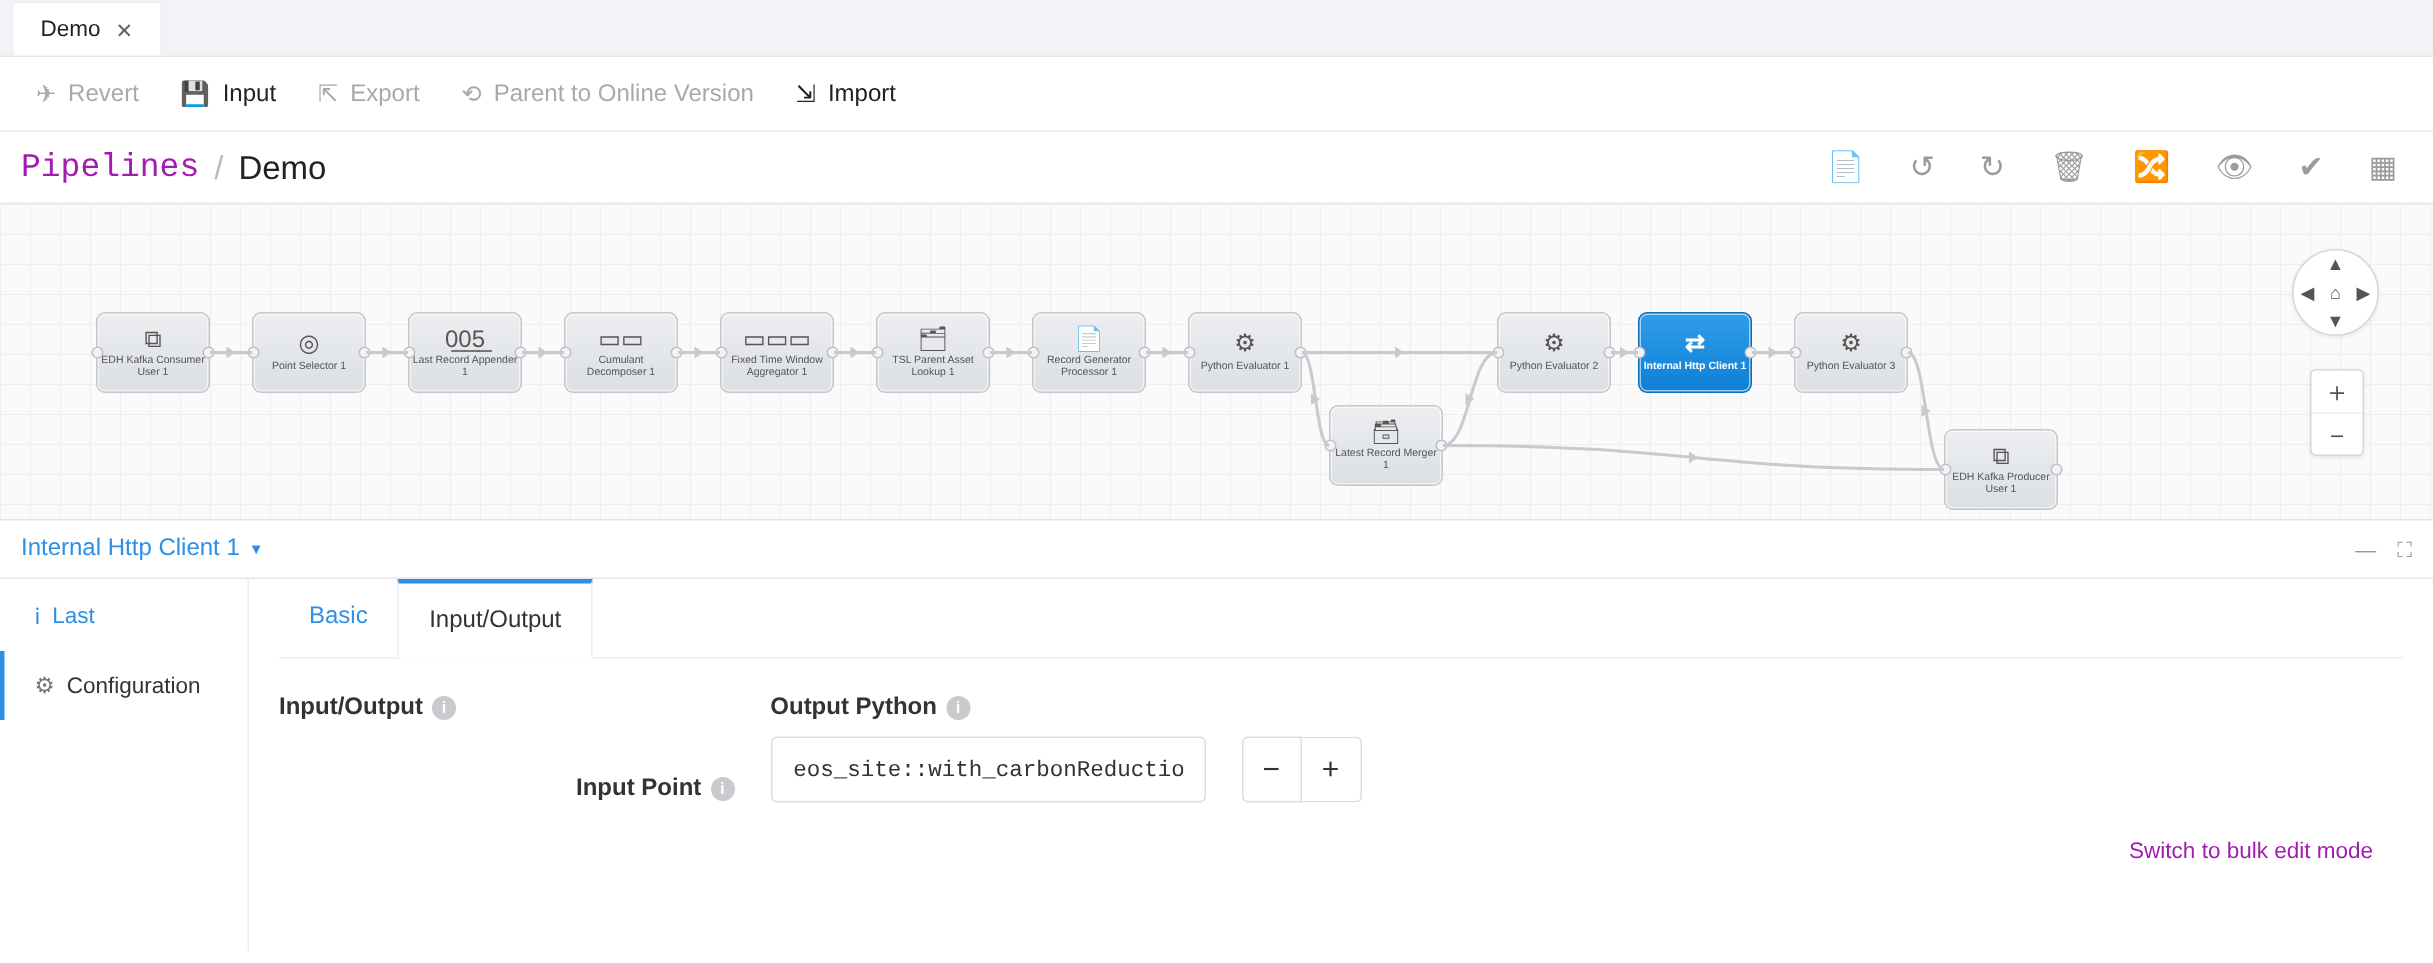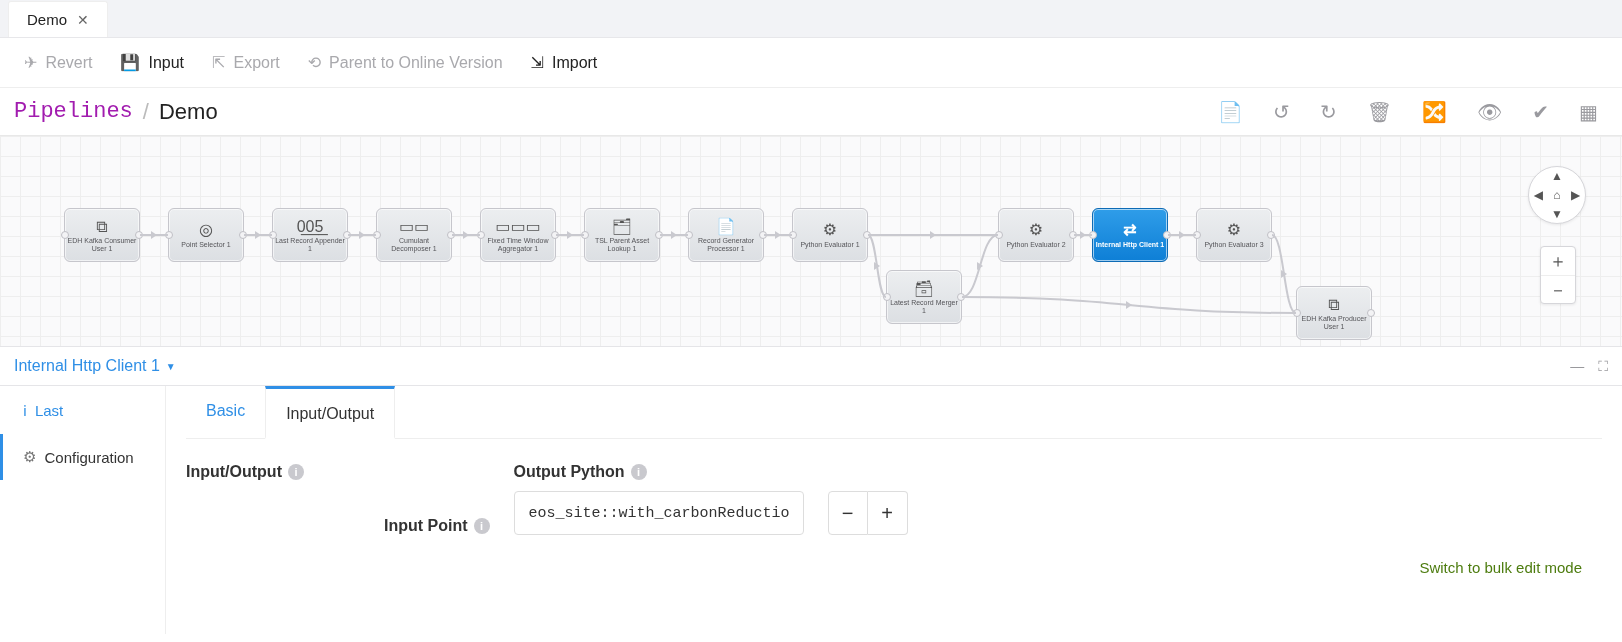--- a/index.html
+++ b/index.html
@@ -67,21 +67,21 @@
   .form-label-col { width:150px; font-weight:bold; font-size:16px; display:flex; align-items:center; gap:6px;}
   .info-icon { display:inline-flex;width:16px;height:16px;border-radius:50%;background:#c9c9ce;color:#fff;font-size:11px;align-items:center;justify-content:center;font-weight:bold;}
   .fields { display:flex; gap:24px; align-items:flex-end;}
   .field { display:flex; flex-direction:column; gap:10px;}
   .field-label { font-weight:bold; font-size:16px; display:flex; align-items:center; gap:6px;}
   .field input { width:290px; height:44px; border:1px solid #ddd; border-radius:4px; padding:0 14px; font-family: "Consolas","Courier New",monospace; font-size:15px; color:#333;}
   .btn-grp { display:flex;}
   .btn-grp button { width:40px; height:44px; border:1px solid #ddd; background:#fff; font-size:20px; cursor:pointer; color:#333;}
   .btn-grp button:first-child{border-radius:4px 0 0 4px;}
   .btn-grp button:last-child{border-left:none;border-radius:0 4px 4px 0;}
-  .link { color:#4d7c0f; cursor:pointer; font-size:15px; text-align:right; margin-top:24px; padding-right:20px;}
+  .link { color:#a21caf; cursor:pointer; font-size:15px; text-align:right; margin-top:24px; padding-right:20px;}
 </style>
 </head>
 <body>
 
 <div class="tab-strip">
   <div class="tab">
     <span>Demo</span>
     <span class="tab-close">✕</span>
   </div>
 </div>

